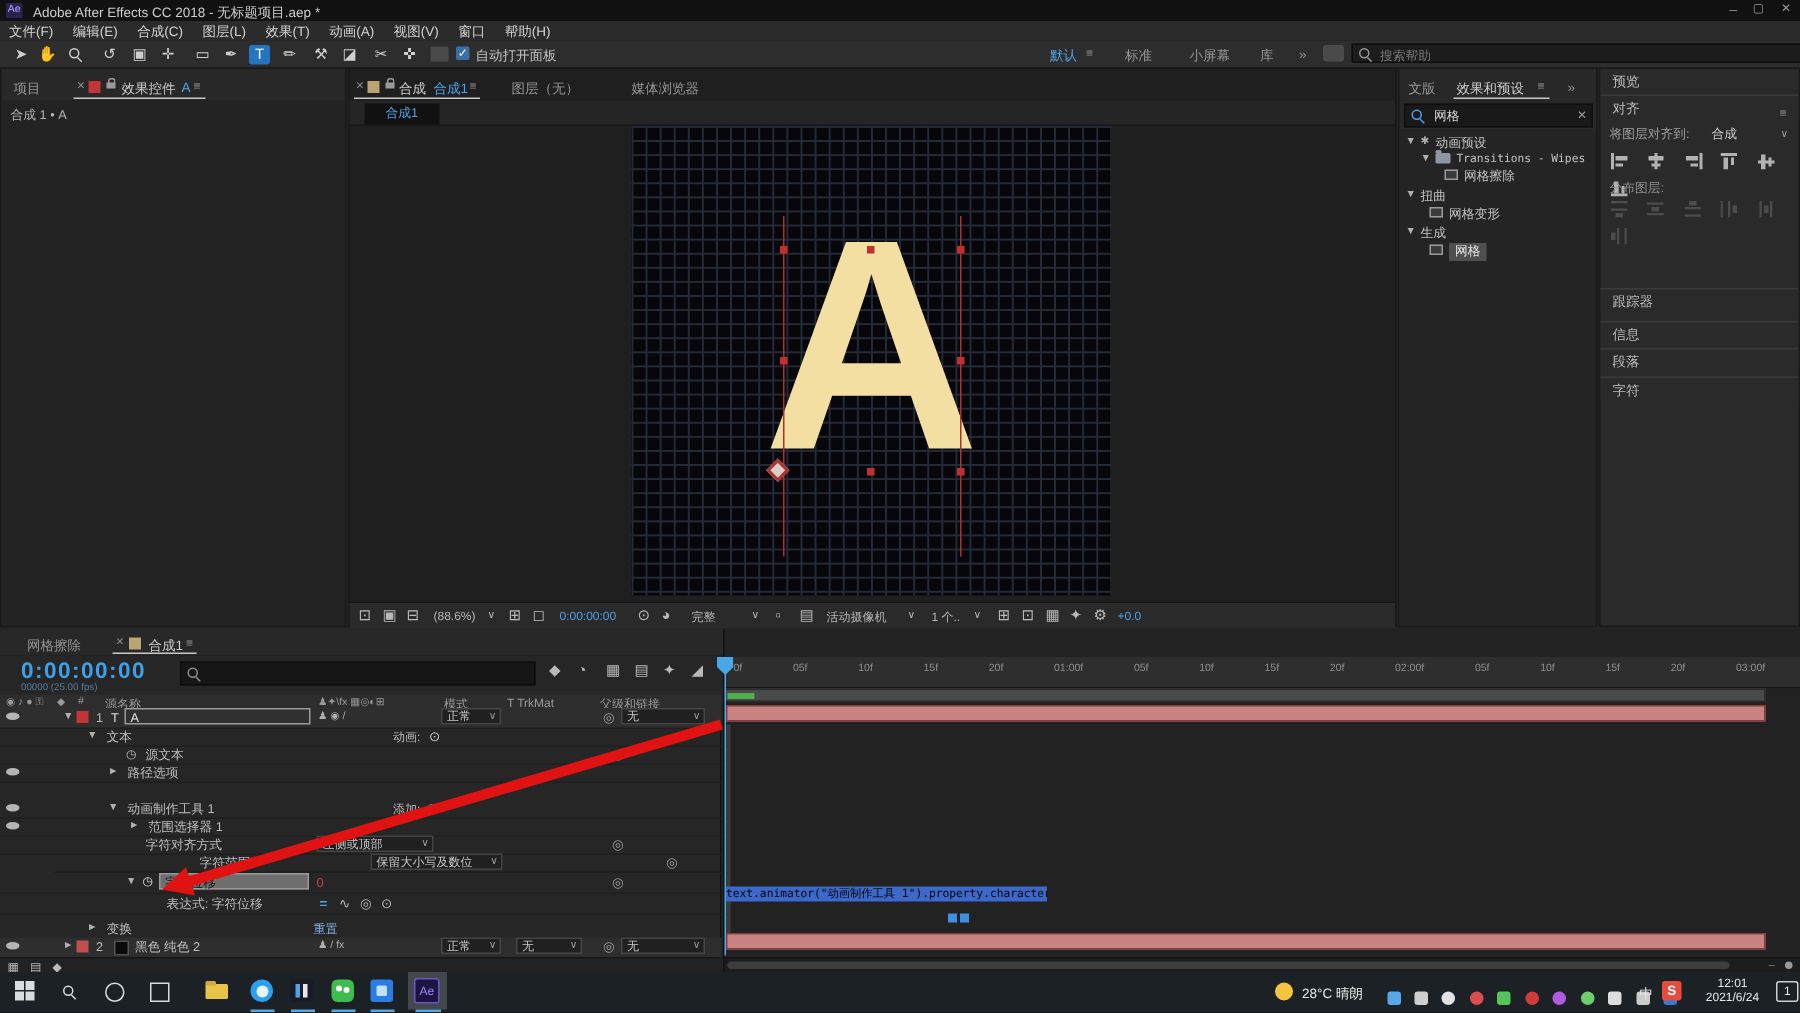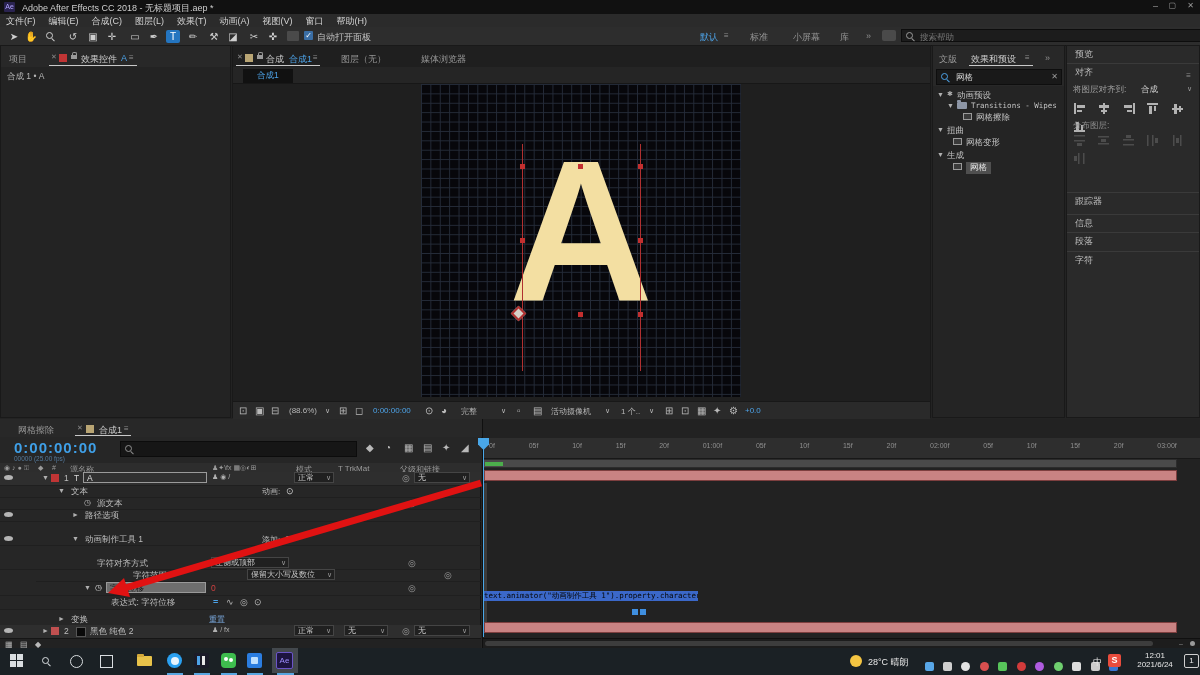--- a/index.html
+++ b/index.html
@@ -397,20 +397,25 @@
 
 
       <div class="trow" style="top:61px;">
         <span class="eye" style="left:4px;top:3px;"></span>
         <i class="tw" style="left:72px;">▼</i>
         <span class="plabel" style="left:85px;">动画制作工具 1</span>
         <span class="abs" style="left:262px;top:1px;font-size:8px;">添加:</span>
         <i class="abs" style="left:284px;top:1px;font-size:9px;color:#c8c8c8;">⊙</i>
       </div>
 
+      <div class="trow" style="top:73px;">
+        <span class="eye" style="left:4px;top:3px;"></span>
+        <i class="tw" style="left:86px;">►</i>
+        <span class="plabel" style="left:99px;">范围选择器 1</span>
+      </div>
 
       <div class="trow" style="top:85px;">
         <span class="plabel" style="left:97px;">字符对齐方式</span>
         <span class="ddl" style="left:211px;width:78px;"><span>左侧或顶部</span><i class="cv">∨</i></span>
         <i class="loopico" style="left:408px;">◎</i>
       </div>
 
       <div class="trow" style="top:97px;margin-left:36px;">
         <span class="plabel" style="left:97px;">字符范围</span>
         <span class="ddl" style="left:211px;width:88px;"><span>保留大小写及数位</span><i class="cv">∨</i></span>

